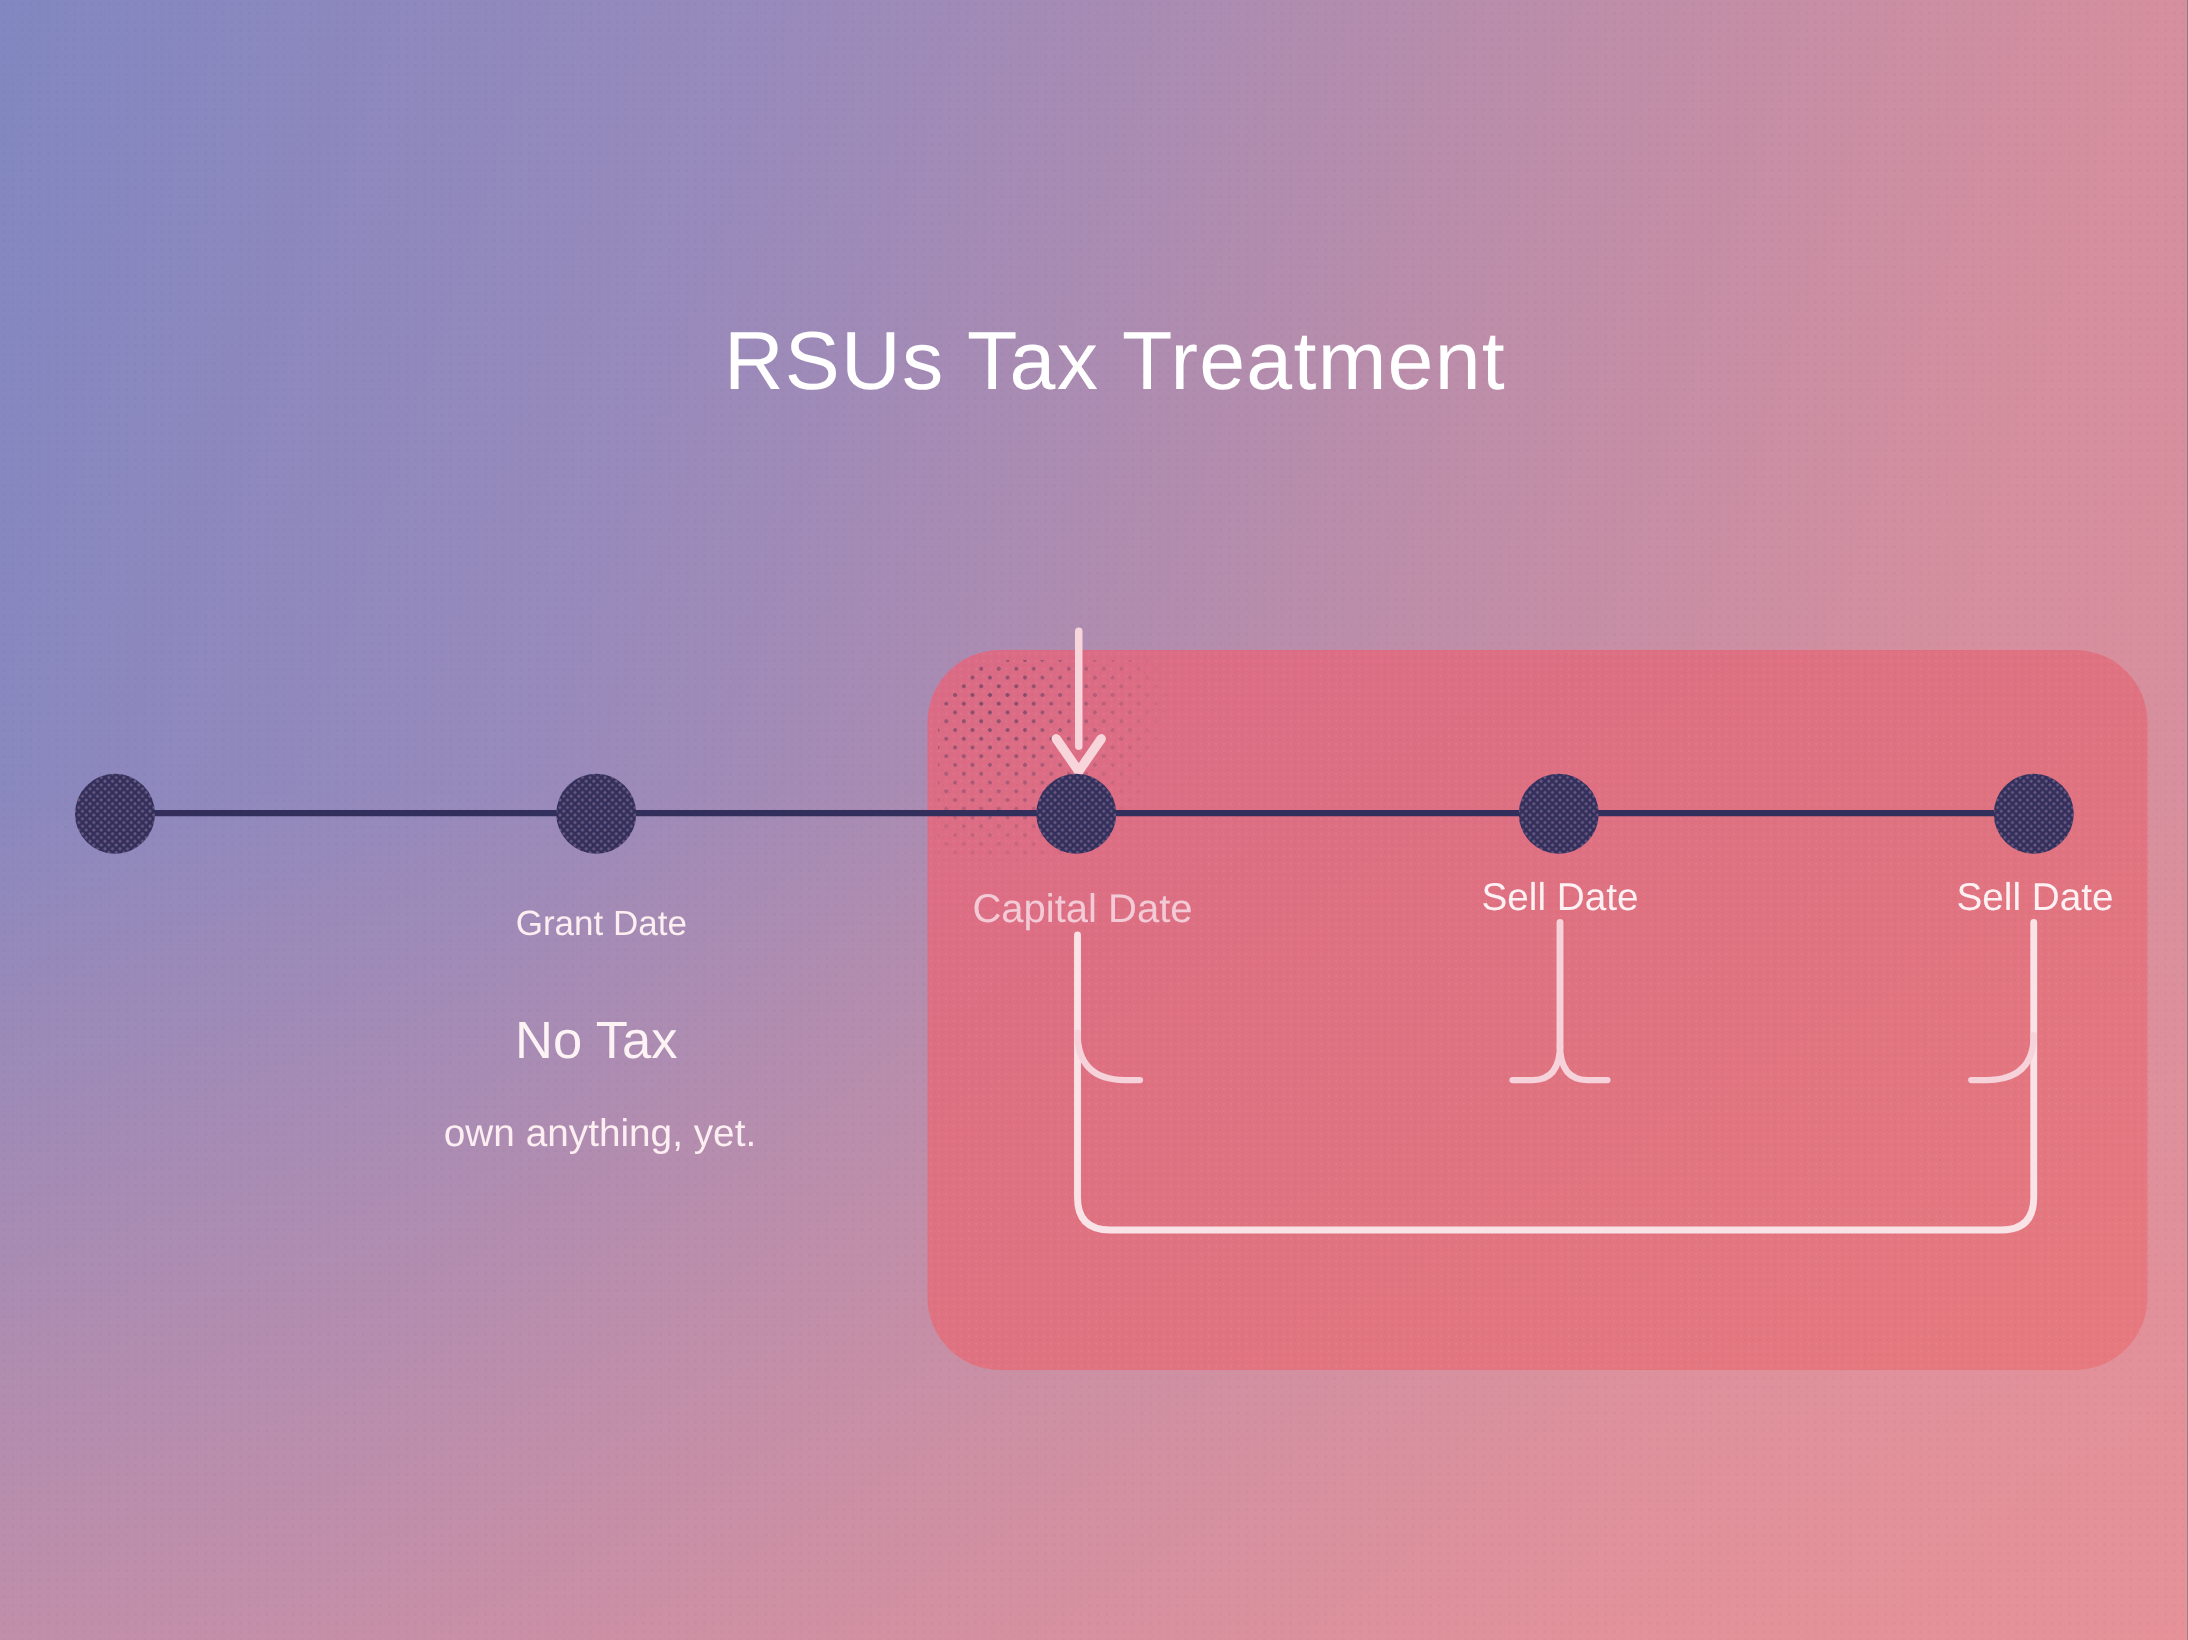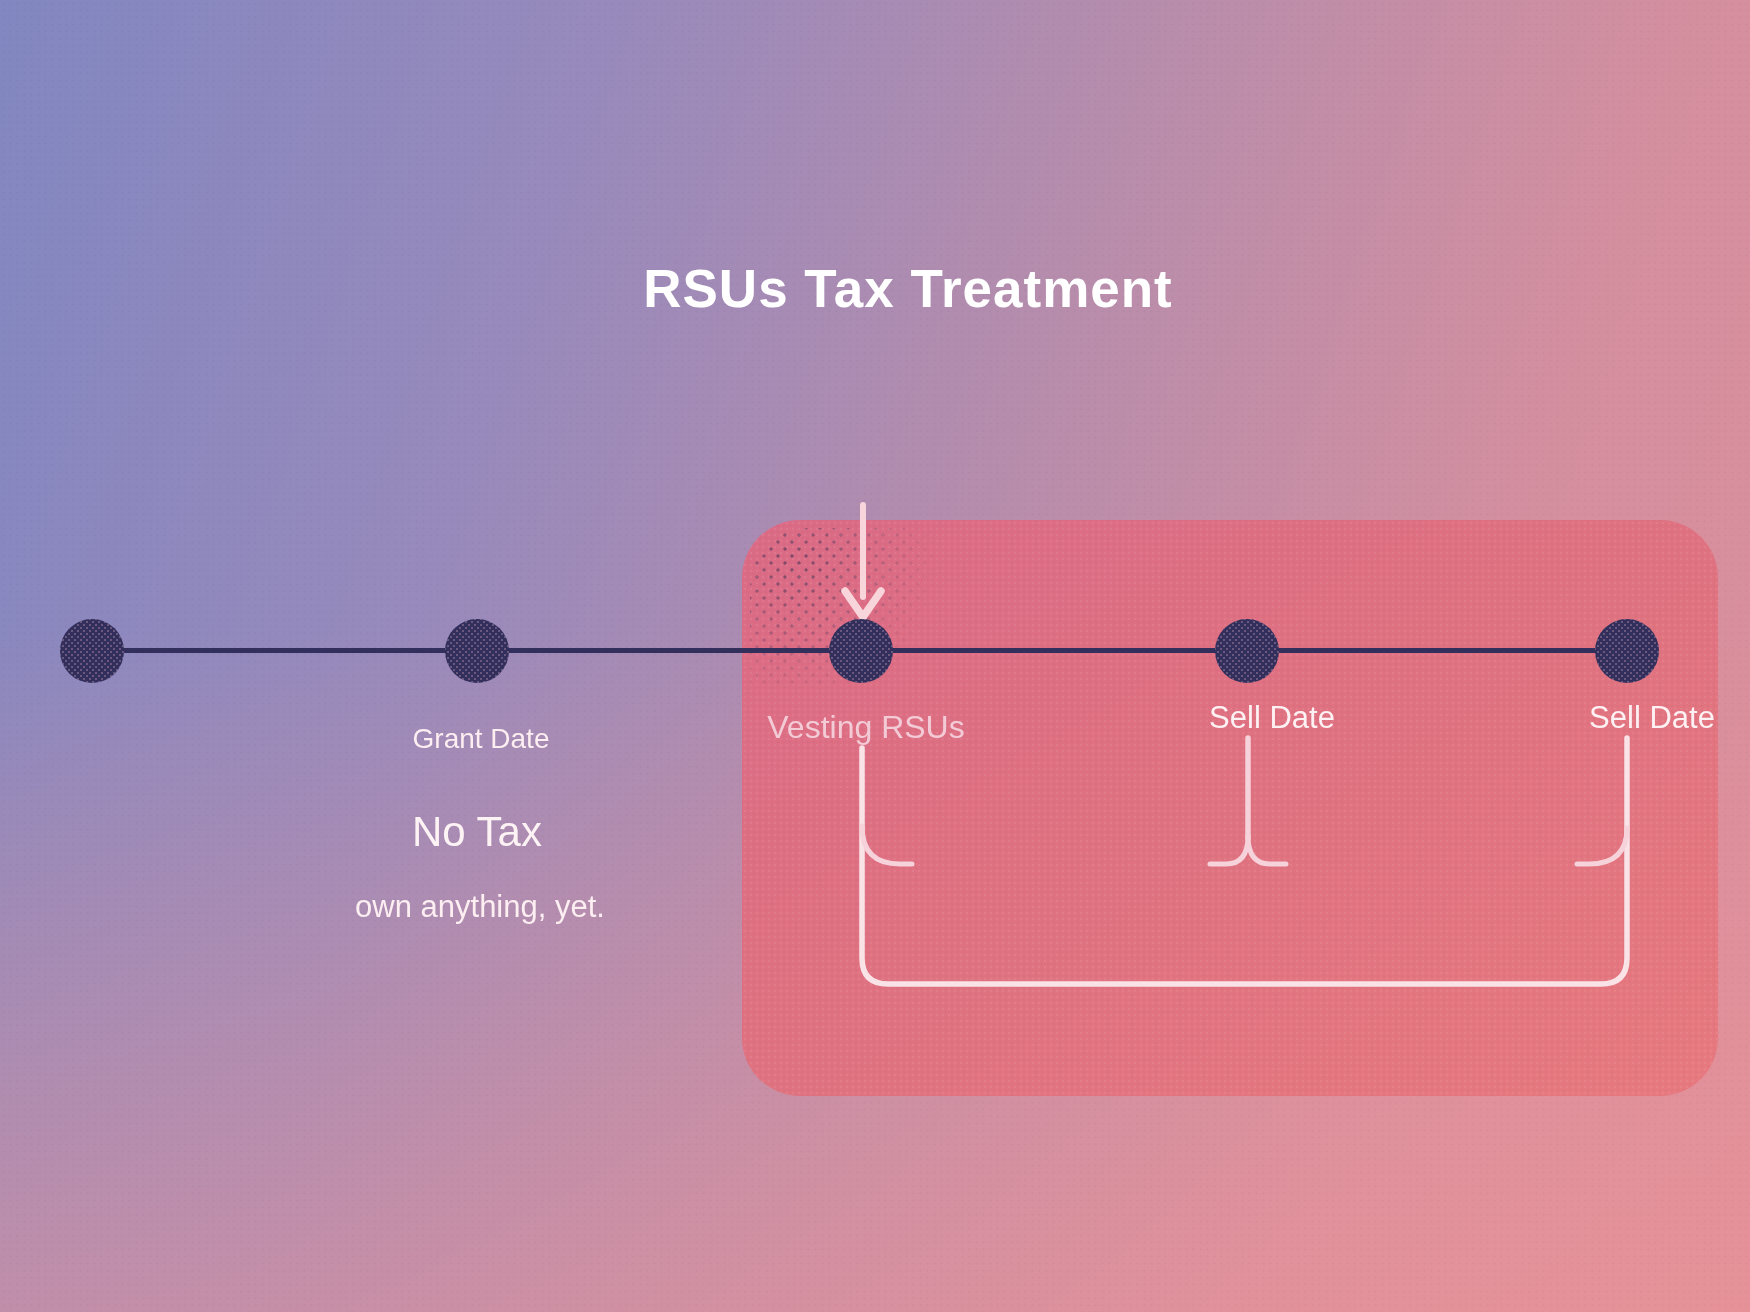--- a/index.html
+++ b/index.html
@@ -15,21 +15,21 @@
   
   #canvas::before{
     content:"";position:absolute;inset:0;z-index:0;pointer-events:none;
     background-image:radial-gradient(rgba(40,40,70,0.035) 1px, transparent 1.2px);
     background-size:7px 7px;
   }
   .abs{position:absolute;}
   .ctr{transform:translate(-50%,-50%);white-space:nowrap;}
 
   .title{
-    font-size:53px;font-weight:700;letter-spacing:1px;color:#ffffff;z-index:6;margin-left:16px;
+    font-size:66px;font-weight:400;letter-spacing:1px;color:#ffffff;z-index:6;
   }
   .annotation{font-size:33px;color:#fdf3f6;z-index:6;}
 
   .pinkbox{
     left:742px;top:520px;width:976px;height:576px;border-radius:58px;z-index:1;
     background:linear-gradient(150deg,#db6b86 0%, #e07380 55%, #e7797f 100%);
   }
   .pinkbox::after{ 
     content:"";position:absolute;inset:0;border-radius:58px;pointer-events:none;
     background-image:
@@ -61,21 +61,21 @@
       radial-gradient(rgba(238,186,200,0.30) 1.1px, transparent 1.3px),
       radial-gradient(rgba(238,186,200,0.30) 1.1px, transparent 1.3px);
     background-size:6px 6px;background-position:0 0,3px 3px;
   }
 
   svg.lines{position:absolute;left:0;top:0;z-index:2;}
 
   .label{z-index:6;}
   .grant-label{font-size:28px;color:#fceef1;}
   .vesting-label{font-size:32px;color:#f3cbd6;}
-  .sell-label{font-size:31px;color:#fdf1f3;margin-left:24px;}
+  .sell-label{font-size:31px;color:#fdf1f3;}
   .held{font-size:29px;color:#fef6f7;display:inline-flex;gap:8px;align-items:baseline;}
   .held .u{border-bottom:3px solid #ffffff;padding-bottom:5px;}
   .notax{font-size:42px;color:#fdf3f5;}
   .note{font-size:31px;line-height:37px;color:#fceef1;text-align:center;white-space:nowrap;}
   .gains{font-size:27px;color:#f0c3ce;}
   .cgt{font-size:41px;font-weight:500;letter-spacing:0.5px;color:#2c2e56;}
 </style>
 </head>
 <body>
 
@@ -107,21 +107,21 @@
   <div class="abs dot" style="left:92px;top:651px;"></div>
   <div class="abs dot" style="left:477px;top:651px;"></div>
   <div class="abs dot" style="left:861px;top:651px;"></div>
   <div class="abs dot" style="left:1247px;top:651px;"></div>
   <div class="abs dot" style="left:1627px;top:651px;"></div>
 
   <div class="abs ctr title" style="left:892px;top:288px;">RSUs Tax Treatment</div>
 
 
   <div class="abs ctr label grant-label" style="left:481px;top:739px;">Grant Date</div>
-  <div class="abs ctr label vesting-label" style="left:866px;top:727px;">Vesting RSUs</div>
+  <div class="abs ctr label vesting-label" style="left:866px;top:727px;">Capital Date</div>
   <div class="abs ctr label sell-label" style="left:1248px;top:718px;">Sell Date</div>
   <div class="abs ctr label sell-label" style="left:1628px;top:718px;">Sell Date</div>
 
   <div class="abs ctr held" style="left:1054px;top:602px;">
     <span>Held for</span>
     <span class="u">less</span>
     <span>than 1 yr</span>
   </div>
   <div class="abs ctr held" style="left:1440px;top:602px;">
     <span>Held for</span>

